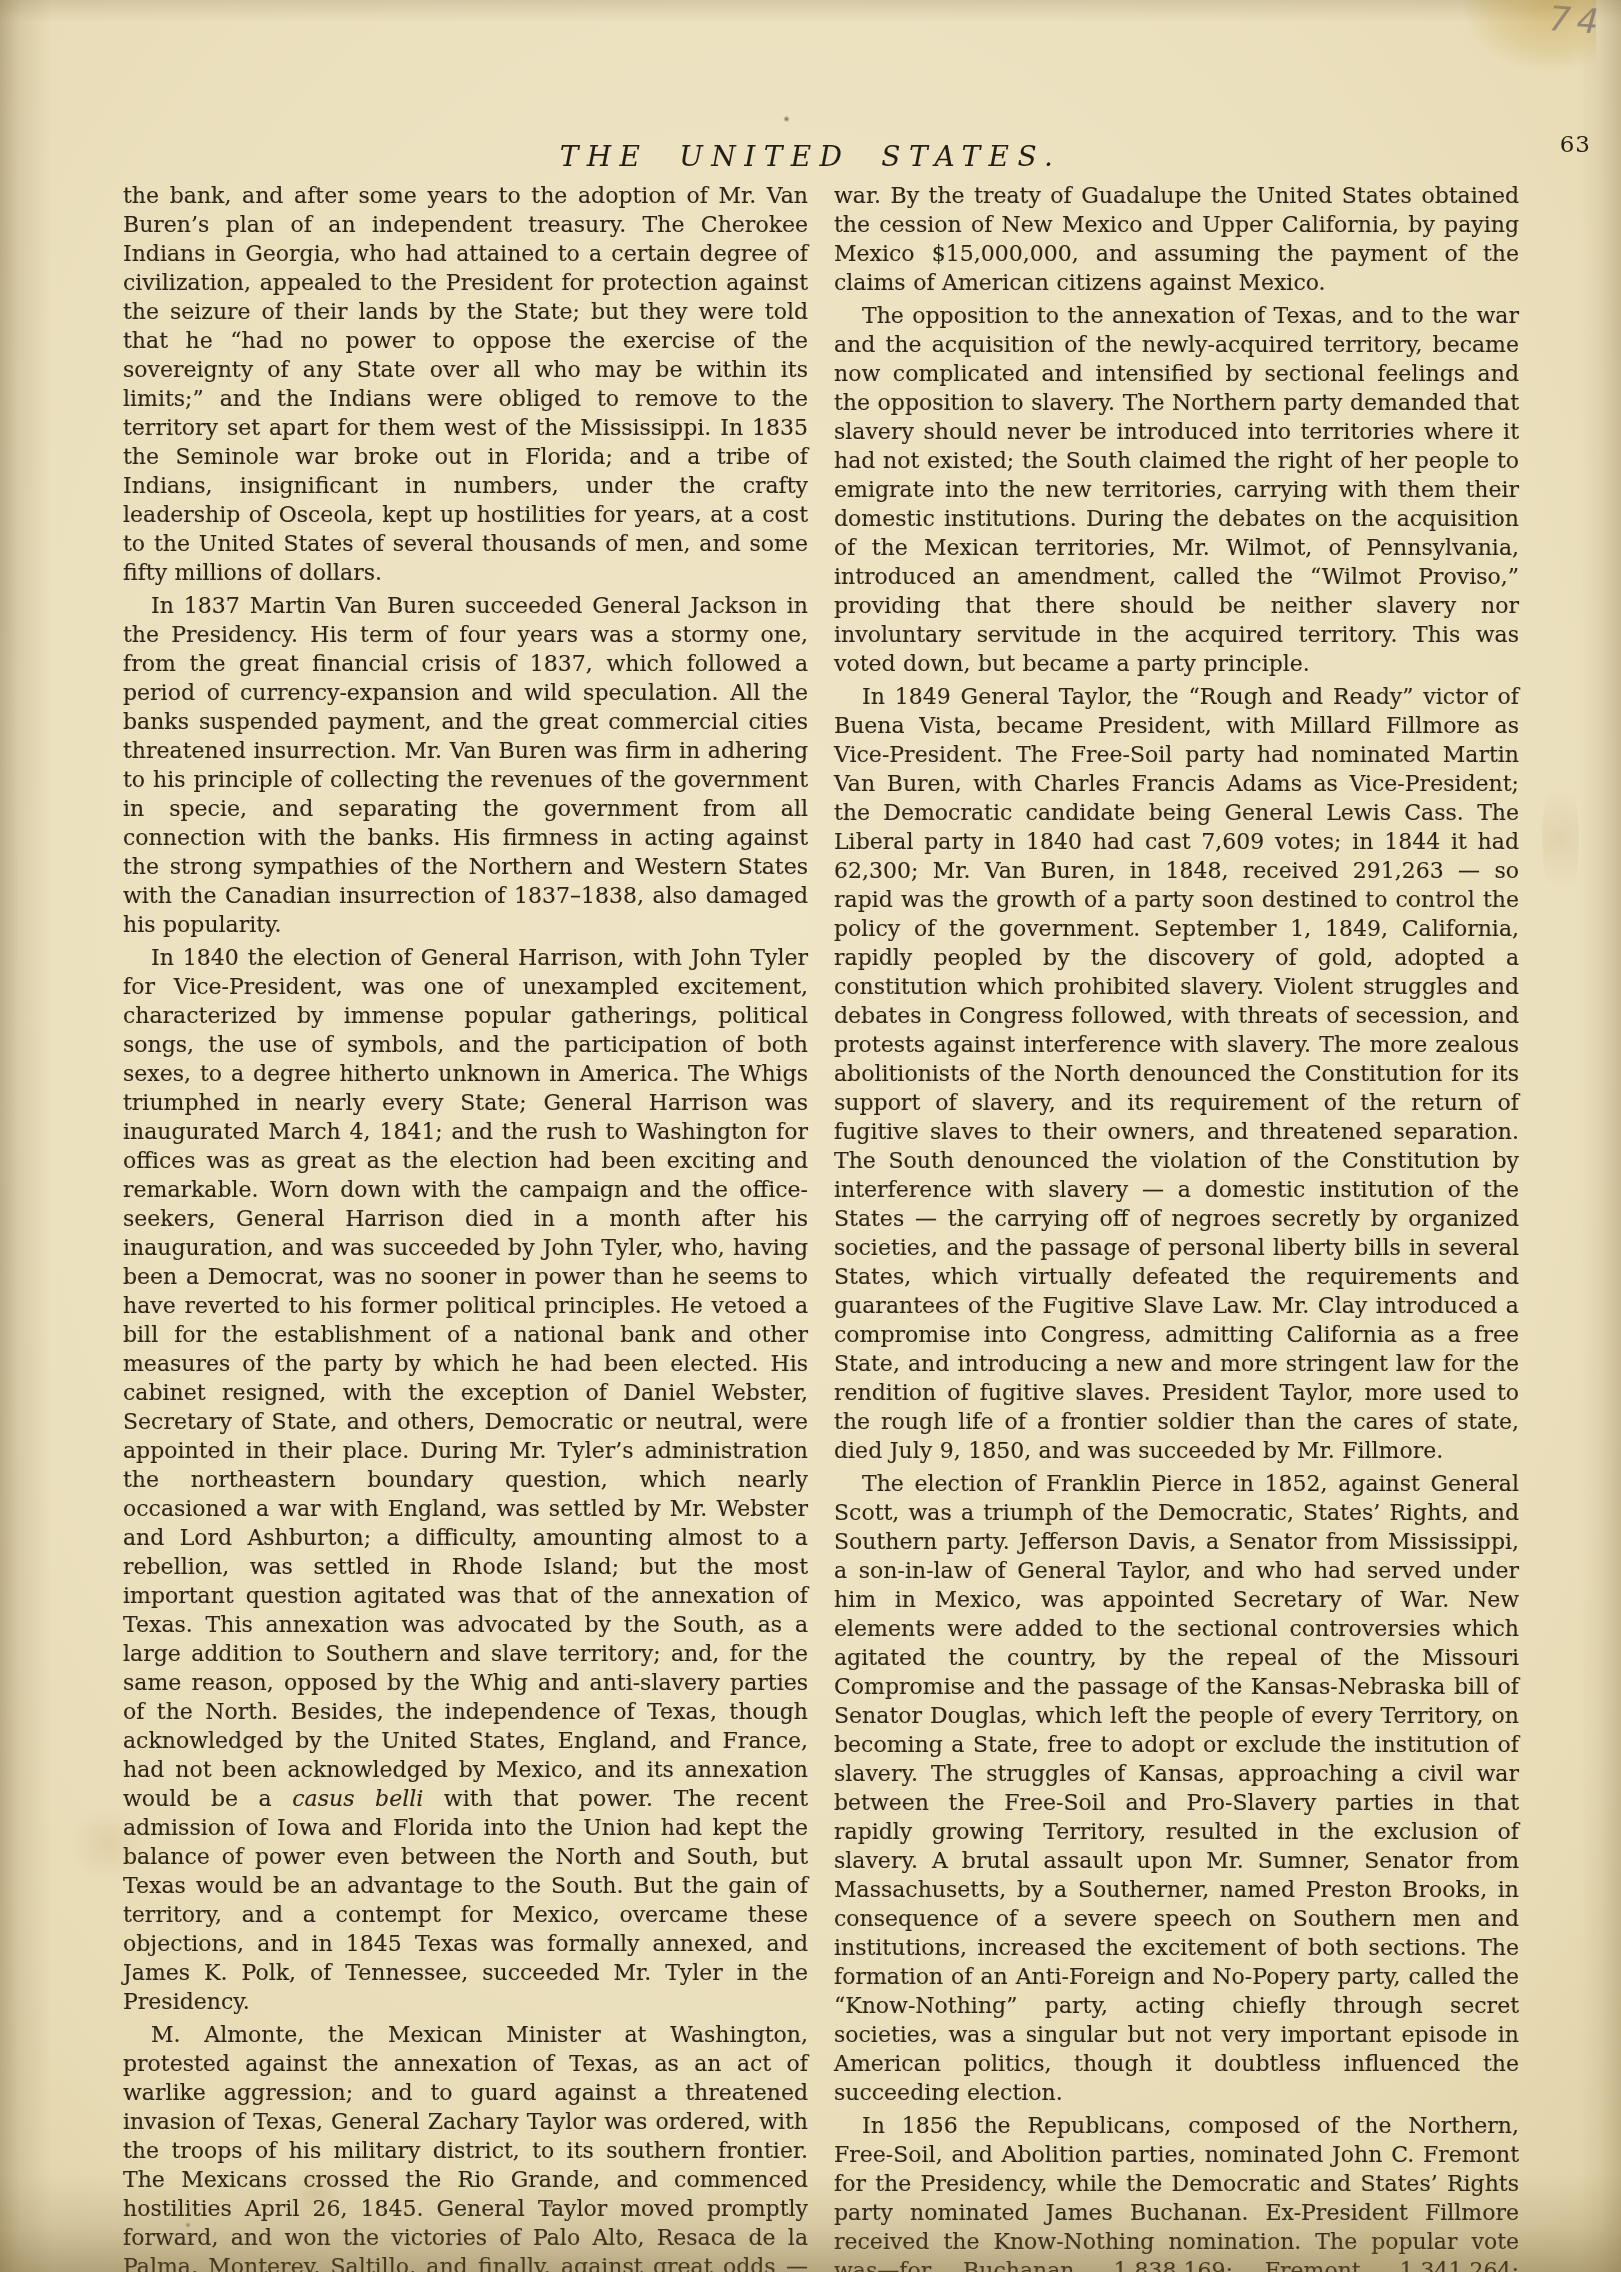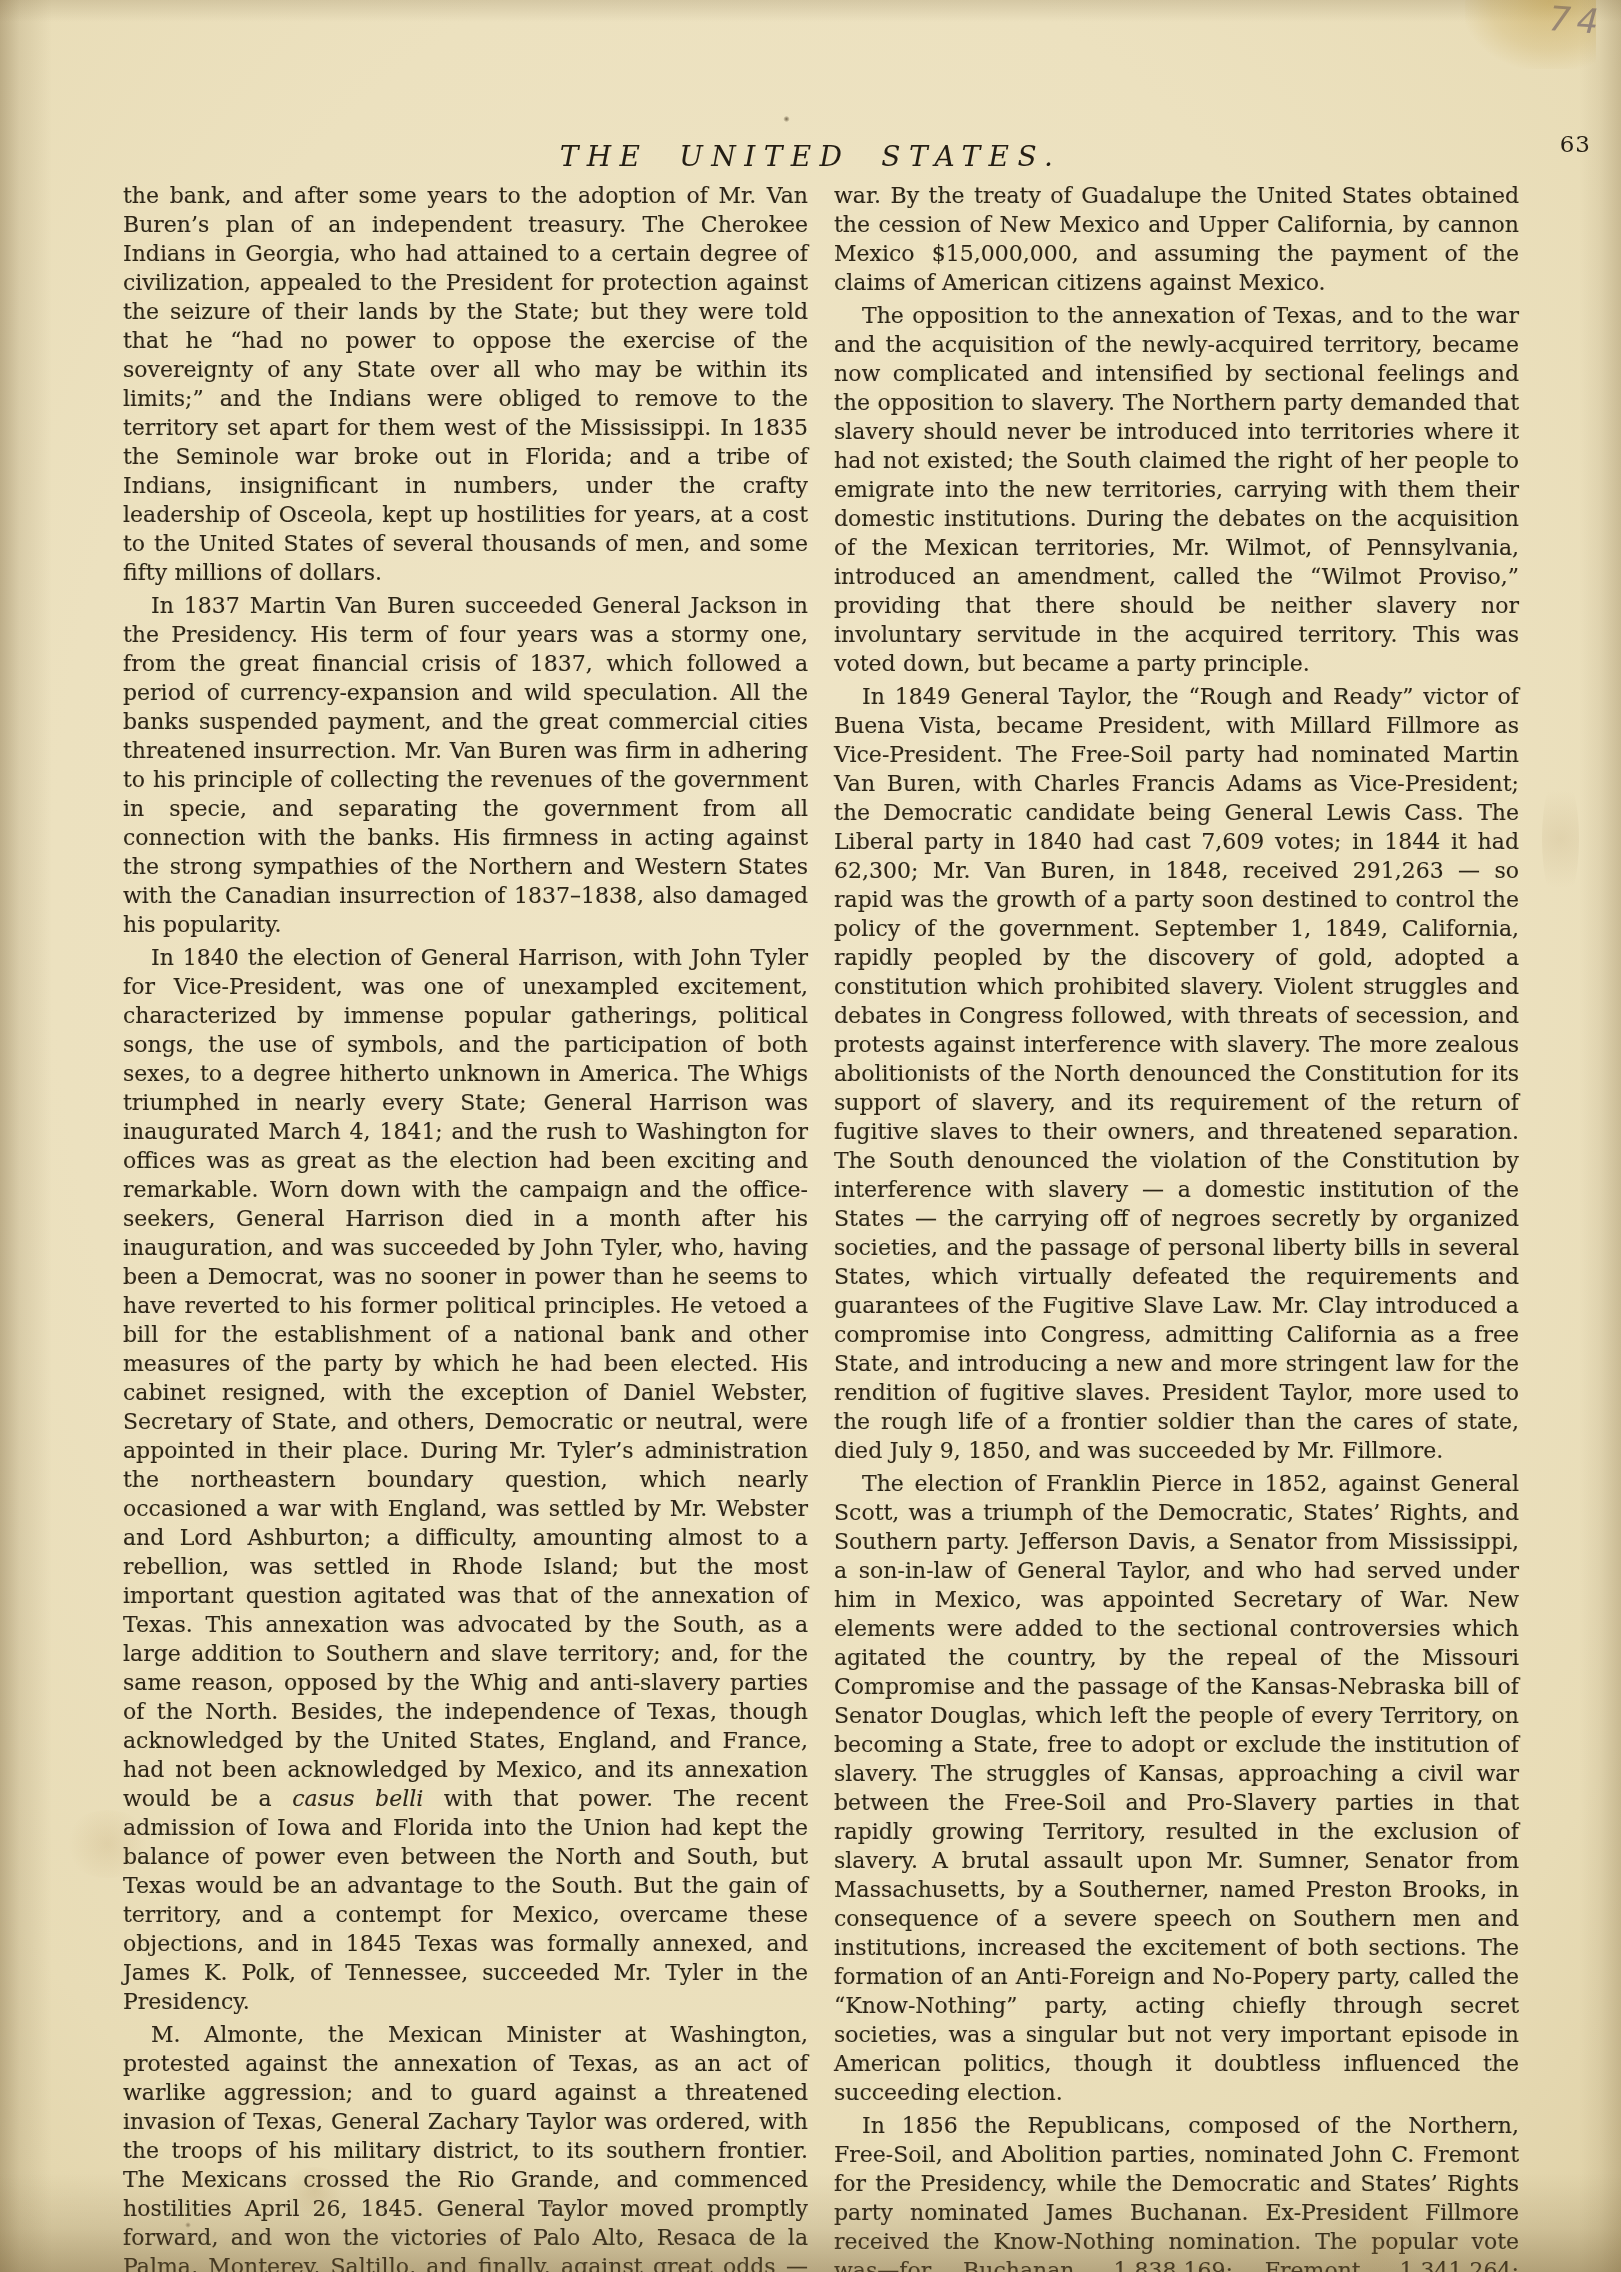--- a/index.html
+++ b/index.html
@@ -109,21 +109,21 @@
   <div class="page-number">63</div>
 
   <div class="columns">
     <div class="col">
         <p class="noindent">the bank, and after some years to the adoption of Mr. Van Buren’s plan of an independent treasury.  The Cherokee Indians in Georgia, who had attained to a certain degree of civilization, appealed to the President for protection against the seizure of their lands by the State; but they were told that he “had no power to oppose the exercise of the sovereignty of any State over all who may be within its limits;” and the Indians were obliged to remove to the territory set apart for them west of the Mississippi.  In 1835 the Seminole war broke out in Florida; and a tribe of Indians, insignificant in numbers, under the crafty leadership of Osceola, kept up hostilities for years, at a cost to the United States of several thousands of men, and some fifty millions of dollars.</p>
         <p class="indent">In 1837 Martin Van Buren succeeded General Jackson in the Presidency.  His term of four years was a stormy one, from the great financial crisis of 1837, which followed a period of currency-expansion and wild speculation.  All the banks suspended payment, and the great commercial cities threatened insurrection.  Mr. Van Buren was firm in adhering to his principle of collecting the revenues of the government in specie, and separating the government from all connection with the banks.  His firmness in acting against the strong sympathies of the Northern and Western States with the Canadian insurrection of 1837–1838, also damaged his popularity.</p>
         <p class="indent">In 1840 the election of General Harrison, with John Tyler for Vice-President, was one of unexampled excitement, characterized by immense popular gatherings, political songs, the use of symbols, and the participation of both sexes, to a degree hitherto unknown in America.  The Whigs triumphed in nearly every State; General Harrison was inaugurated March 4, 1841; and the rush to Washington for offices was as great as the election had been exciting and remarkable.  Worn down with the campaign and the office-seekers, General Harrison died in a month after his inauguration, and was succeeded by John Tyler, who, having been a Democrat, was no sooner in power than he seems to have reverted to his former political principles.  He vetoed a bill for the establishment of a national bank and other measures of the party by which he had been elected.  His cabinet resigned, with the exception of Daniel Webster, Secretary of State, and others, Democratic or neutral, were appointed in their place.  During Mr. Tyler’s administration the northeastern boundary question, which nearly occasioned a war with England, was settled by Mr. Webster and Lord Ashburton; a difficulty, amounting almost to a rebellion, was settled in Rhode Island; but the most important question agitated was that of the annexation of Texas.  This annexation was advocated by the South, as a large addition to Southern and slave territory; and, for the same reason, opposed by the Whig and anti-slavery parties of the North.  Besides, the independence of Texas, though acknowledged by the United States, England, and France, had not been acknowledged by Mexico, and its annexation would be a <i>casus belli</i> with that power.  The recent admission of Iowa and Florida into the Union had kept the balance of power even between the North and South, but Texas would be an advantage to the South.  But the gain of territory, and a contempt for Mexico, overcame these objections, and in 1845 Texas was formally annexed, and James K. Polk, of Tennessee, succeeded Mr. Tyler in the Presidency.</p>
         <p class="indent">M. Almonte, the Mexican Minister at Washington, protested against the annexation of Texas, as an act of warlike aggression; and to guard against a threatened invasion of Texas, General Zachary Taylor was ordered, with the troops of his military district, to its southern frontier.  The Mexicans crossed the Rio Grande, and commenced hostilities April 26, 1845.  General Taylor moved promptly forward, and won the victories of Palo Alto, Resaca de la Palma, Monterey, Saltillo, and finally, against great odds — 20,000 against 4,759 — the hard-fought battle of Buena Vista — a victory that excited great enthusiasm.  In the meantime General Wool had been sent on an expedition to Chihuahua, in Northern Mexico; General Kearney to New Mexico; and Captain Fremont and Commander Stockton took possession of California.  March 9, 1847, General Scott landed at Vera Cruz, which he took on the 29th, after a siege and bombardment by land and water.  Marching into the interior with a force of about 9,000 men, he found General Santa Anna intrenched on the heights of Cerro Gordo with 15,000 men.  On April 18 every position was taken by storm, with 3,000 prisoners, 43 cannon, 5,000 stand of arms, etc.  Waiting at Puebla for reinforcements until August, General Scott advanced with 11,000 men towards Mexico, near which General Santa Anna awaited him with large forces and in strong positions.  On the 19th and 20th of August were fought the battles of Contreras and Churubusco, in which 9,000 Americans vanquished an army of over 30,000 Mexicans in strongly fortified positions.  After a brief armistice hostilities recommenced on the 7th September, and after a series of sanguinary actions the American army, reduced to about 8,000, entered the city of Mexico, which ended the</p>
       </div>
     <div class="col">
-        <p class="noindent">war.  By the treaty of Guadalupe the United States obtained the cession of New Mexico and Upper California, by cannon Mexico $15,000,000, and assuming the payment of the claims of American citizens against Mexico.</p>
+        <p class="noindent">war.  By the treaty of Guadalupe the United States obtained the cession of New Mexico and Upper California, by paying Mexico $15,000,000, and assuming the payment of the claims of American citizens against Mexico.</p>
         <p class="indent">The opposition to the annexation of Texas, and to the war and the acquisition of the newly-acquired territory, became now complicated and intensified by sectional feelings and the opposition to slavery.  The Northern party demanded that slavery should never be introduced into territories where it had not existed; the South claimed the right of her people to emigrate into the new territories, carrying with them their domestic institutions.  During the debates on the acquisition of the Mexican territories, Mr. Wilmot, of Pennsylvania, introduced an amendment, called the “Wilmot Proviso,” providing that there should be neither slavery nor involuntary servitude in the acquired territory.  This was voted down, but became a party principle.</p>
         <p class="indent">In 1849 General Taylor, the “Rough and Ready” victor of Buena Vista, became President, with Millard Fillmore as Vice-President.  The Free-Soil party had nominated Martin Van Buren, with Charles Francis Adams as Vice-President; the Democratic candidate being General Lewis Cass.  The Liberal party in 1840 had cast 7,609 votes; in 1844 it had 62,300; Mr. Van Buren, in 1848, received 291,263 — so rapid was the growth of a party soon destined to control the policy of the government.  September 1, 1849, California, rapidly peopled by the discovery of gold, adopted a constitution which prohibited slavery.  Violent struggles and debates in Congress followed, with threats of secession, and protests against interference with slavery.  The more zealous abolitionists of the North denounced the Constitution for its support of slavery, and its requirement of the return of fugitive slaves to their owners, and threatened separation.  The South denounced the violation of the Constitution by interference with slavery — a domestic institution of the States — the carrying off of negroes secretly by organized societies, and the passage of personal liberty bills in several States, which virtually defeated the requirements and guarantees of the Fugitive Slave Law.  Mr. Clay introduced a compromise into Congress, admitting California as a free State, and introducing a new and more stringent law for the rendition of fugitive slaves.  President Taylor, more used to the rough life of a frontier soldier than the cares of state, died July 9, 1850, and was succeeded by Mr. Fillmore.</p>
         <p class="indent">The election of Franklin Pierce in 1852, against General Scott, was a triumph of the Democratic, States’ Rights, and Southern party.  Jefferson Davis, a Senator from Mississippi, a son-in-law of General Taylor, and who had served under him in Mexico, was appointed Secretary of War.  New elements were added to the sectional controversies which agitated the country, by the repeal of the Missouri Compromise and the passage of the Kansas-Nebraska bill of Senator Douglas, which left the people of every Territory, on becoming a State, free to adopt or exclude the institution of slavery.  The struggles of Kansas, approaching a civil war between the Free-Soil and Pro-Slavery parties in that rapidly growing Territory, resulted in the exclusion of slavery.  A brutal assault upon Mr. Sumner, Senator from Massachusetts, by a Southerner, named Preston Brooks, in consequence of a severe speech on Southern men and institutions, increased the excitement of both sections.  The formation of an Anti-Foreign and No-Popery party, called the “Know-Nothing” party, acting chiefly through secret societies, was a singular but not very important episode in American politics, though it doubtless influenced the succeeding election.</p>
         <p class="indent">In 1856 the Republicans, composed of the Northern, Free-Soil, and Abolition parties, nominated John C. Fremont for the Presidency, while the Democratic and States’ Rights party nominated James Buchanan.  Ex-President Fillmore received the Know-Nothing nomination.  The popular vote was—for Buchanan, 1,838,169; Fremont, 1,341,264; Fillmore, 874,534.  Mr. Buchanan was inaugurated March 4, 1857, with John C. Breckinridge, afterwards a General of the Confederate army, as Vice-President.</p>
       </div>
   </div>
 
   <div class="edge edge-left"></div>
   <div class="edge edge-right"></div>
   <div class="edge edge-top"></div>

